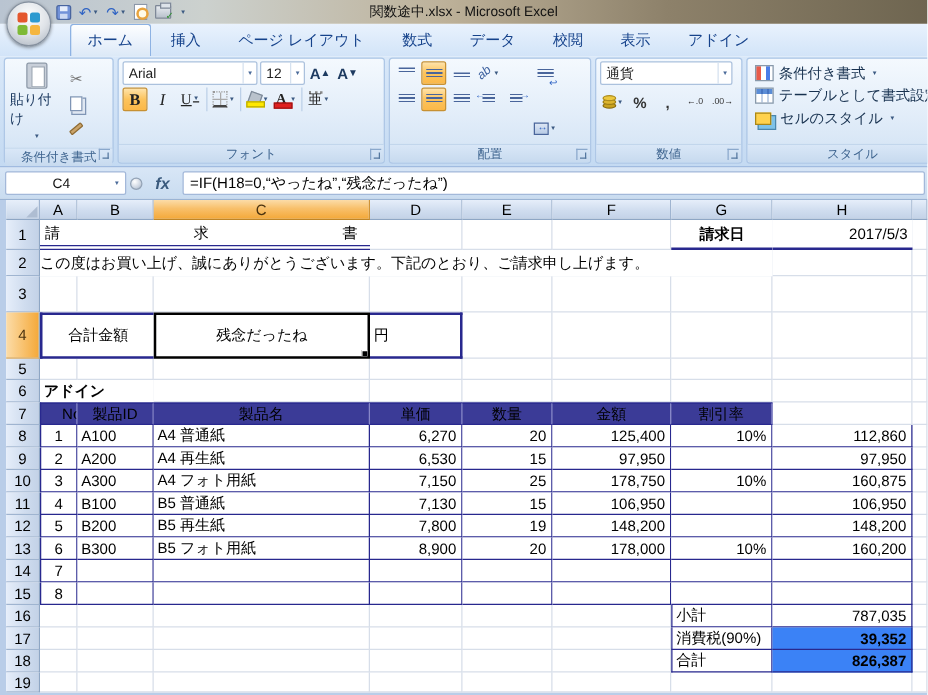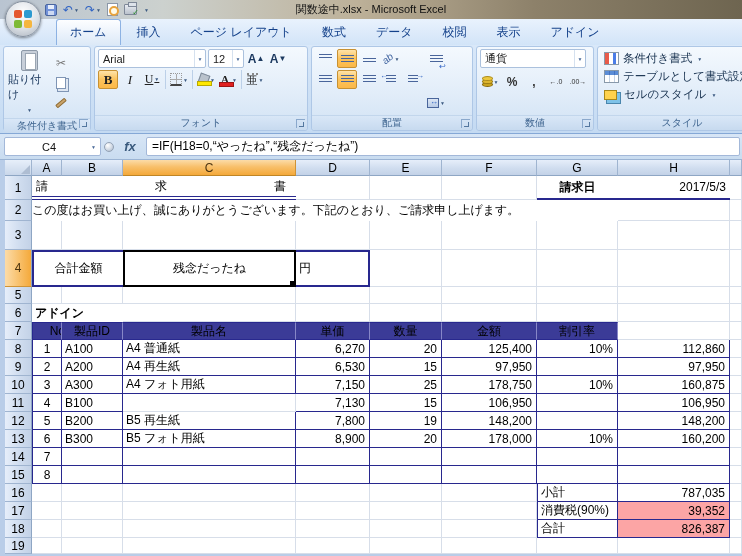--- a/index.html
+++ b/index.html
@@ -161,21 +161,21 @@
   .selcell { border:2px solid #000; position:relative; z-index:3; }
   .selcell::after { content:""; position:absolute; right:-1px; bottom:-1px; width:4px; height:4px; background:#000; border:1px solid #fff; }
   .subt { font-weight:bold; color:#17175e; z-index:1; }
   .th { background:#3b3b97; color:#fff; font-size:11px; justify-content:center;
     border-top:1px solid #28288e; border-bottom:1px solid #28288e; border-right:1px solid #8787c8; z-index:1; }
   .tb { background:#fff; border-right:1px solid #28288e; border-bottom:1px solid #28288e; padding-left:3px; z-index:1; }
   .tb.ctr { padding-left:0; }
   .smc { background:#fff; border-right:1px solid #28288e; border-bottom:1px solid #28288e; padding-left:3px; z-index:1; }
   .lb { border-left:1px solid #28288e; }
   .rbn { border-right:1px solid #28288e; }
-  .yel { background:#fca5a5; }
+  .yel { background:#3b82f6;font-weight:bold; }
 </style>
 </head>
 <body>
 
 <div class="app">
 
   <div class="titlebar">
     <div class="ttl">関数途中.xlsx - Microsoft Excel</div>
     <div class="qat">
       <span class="qbtn">
@@ -625,20 +625,21 @@
         <div class="tb ctr lb" style="grid-area: 11 / 2;">3</div>
         <div class="tb" style="grid-area: 11 / 3;">A300</div>
         <div class="tb" style="grid-area: 11 / 4;">A4 フォト用紙</div>
         <div class="tb rt" style="grid-area: 11 / 5;">7,150</div>
         <div class="tb rt" style="grid-area: 11 / 6;">25</div>
         <div class="tb rt" style="grid-area: 11 / 7; text-align: right;">178,750</div>
         <div class="tb rt" style="grid-area: 11 / 8;">10%</div>
         <div class="tb rt" style="grid-area: 11 / 9;">160,875</div>
         <div class="tb ctr lb" style="grid-area: 12 / 2;">4</div>
         <div class="tb" style="grid-area: 12 / 3;">B100</div>
+        <div class="tb" style="grid-area: 12 / 4;">B5 普通紙</div>
         <div class="tb rt" style="grid-area: 12 / 5;">7,130</div>
         <div class="tb rt" style="grid-area: 12 / 6;">15</div>
         <div class="tb rt" style="grid-area: 12 / 7;">106,950</div>
         <div class="tb rt" style="grid-area: 12 / 8;"></div>
         <div class="tb rt" style="grid-area: 12 / 9;">106,950</div>
         <div class="tb ctr lb" style="grid-area: 13 / 2;">5</div>
         <div class="tb" style="grid-area: 13 / 3;">B200</div>
         <div class="tb" style="grid-area: 13 / 4;">B5 再生紙</div>
         <div class="tb rt" style="grid-area: 13 / 5;">7,800</div>
         <div class="tb rt" style="grid-area: 13 / 6;">19</div>

